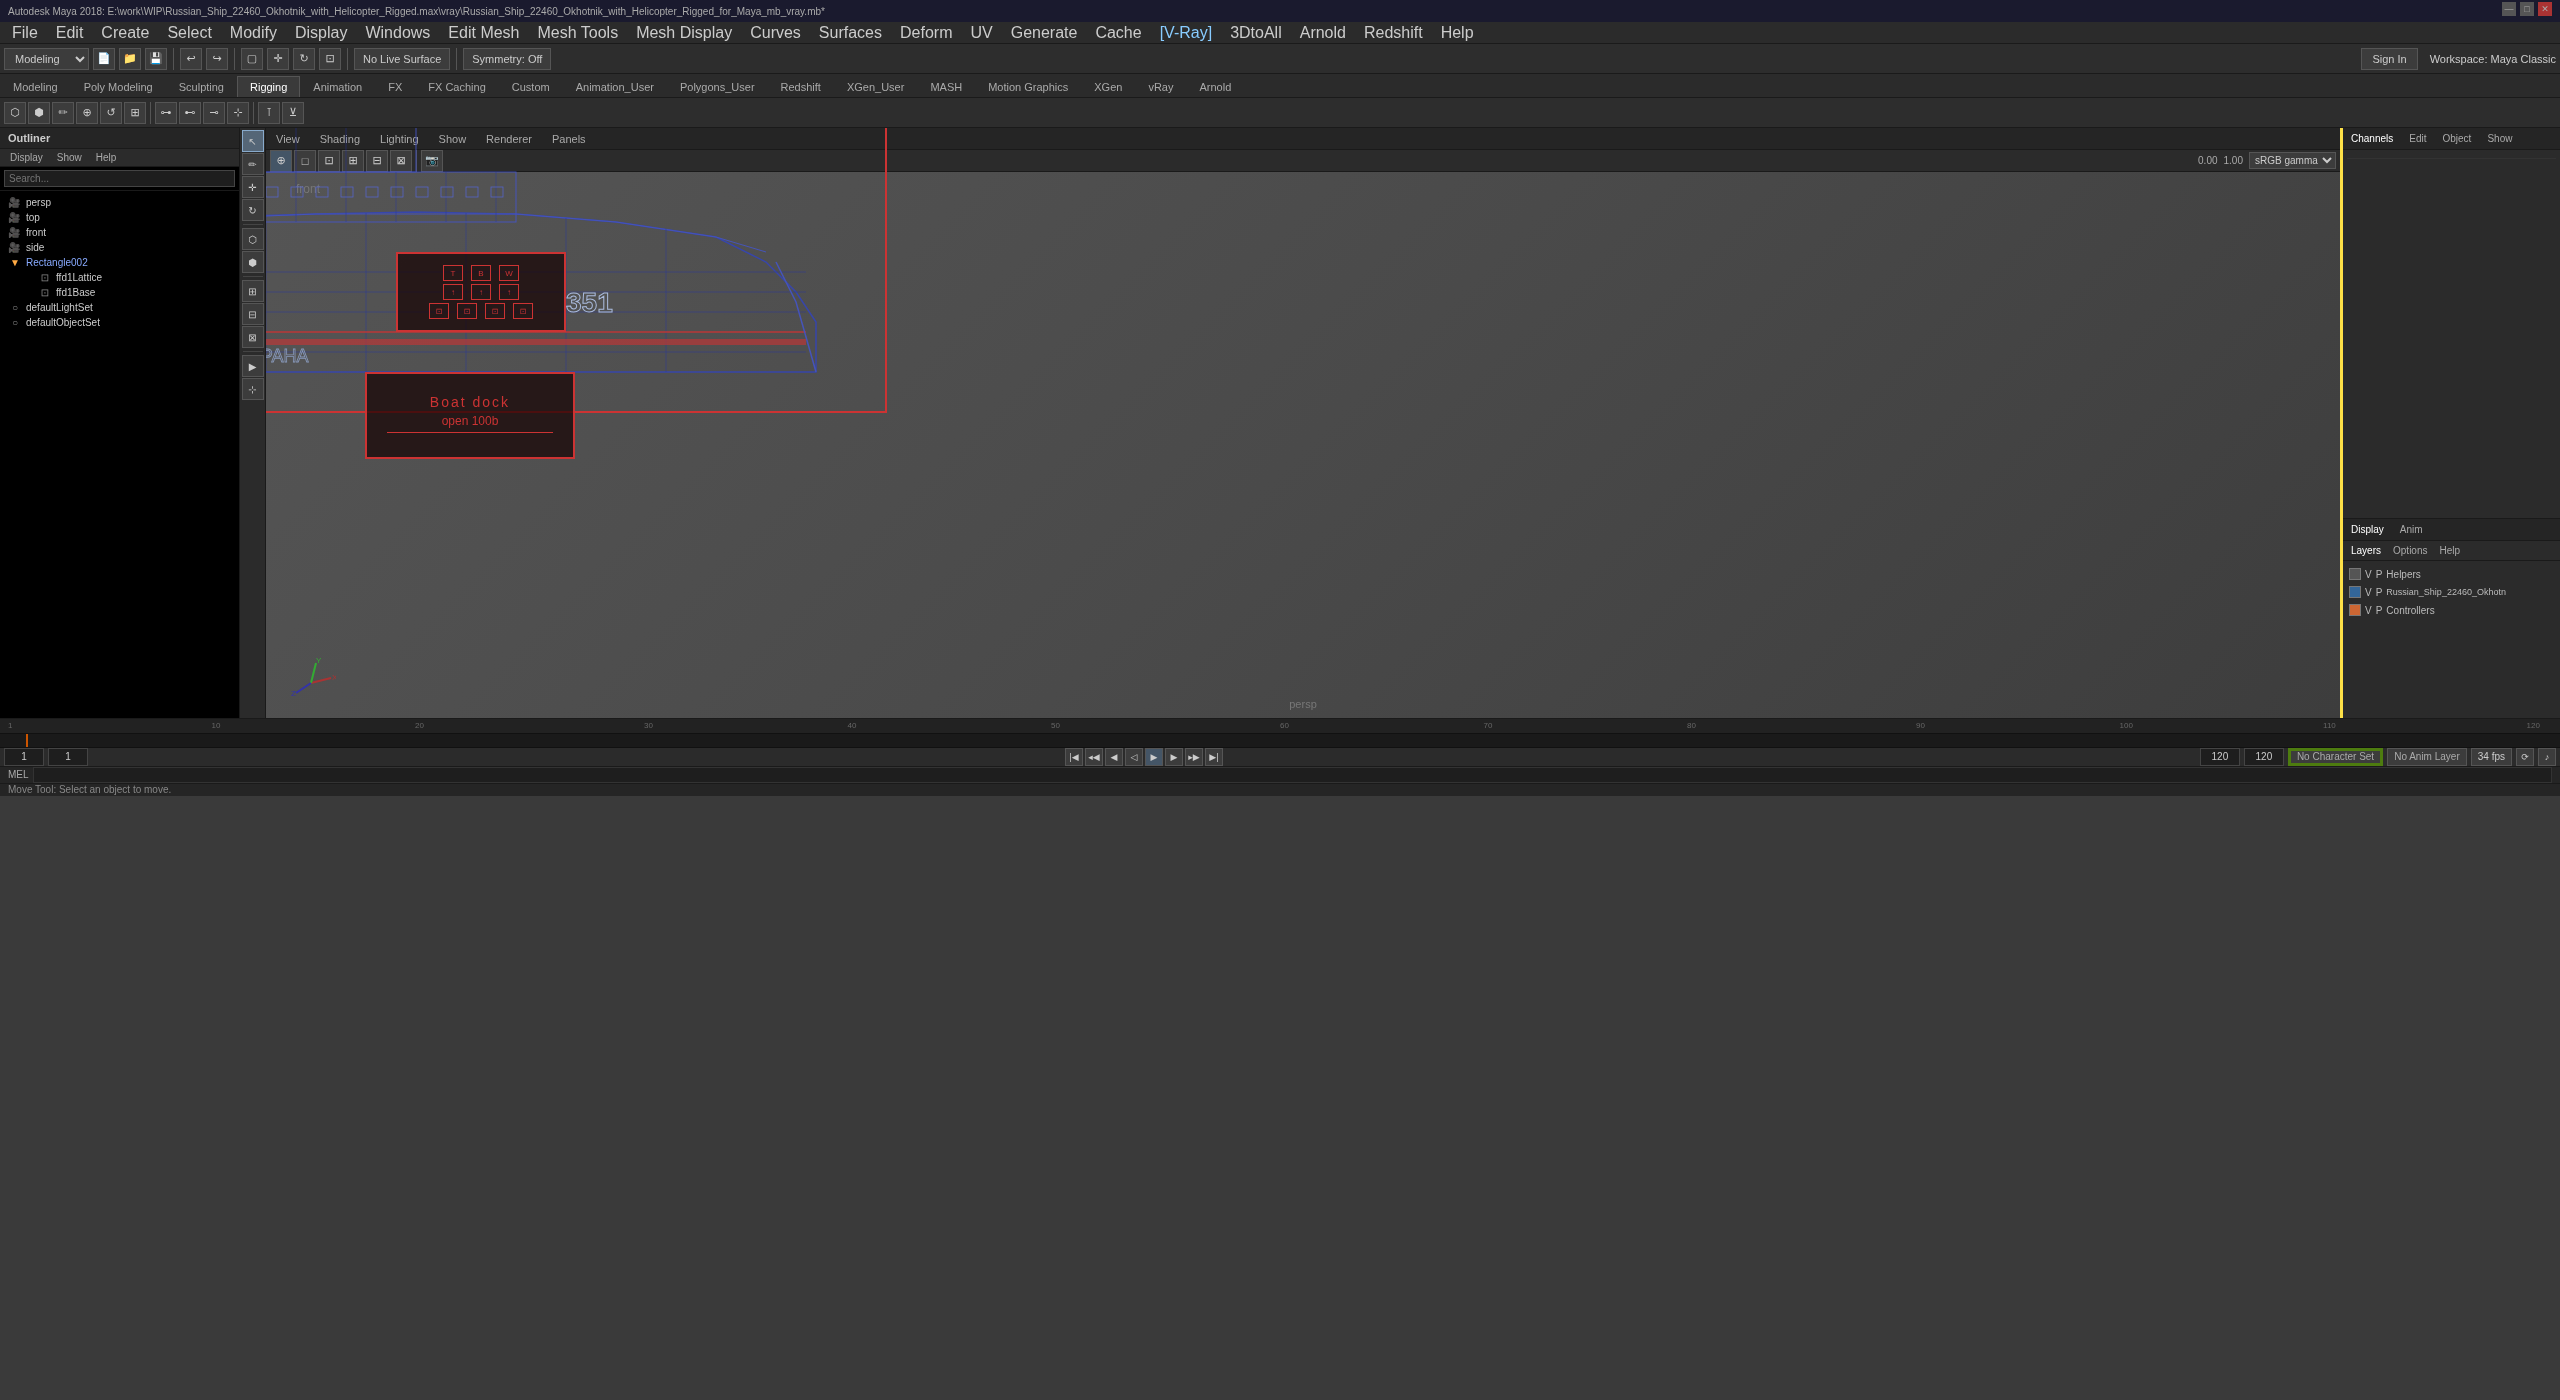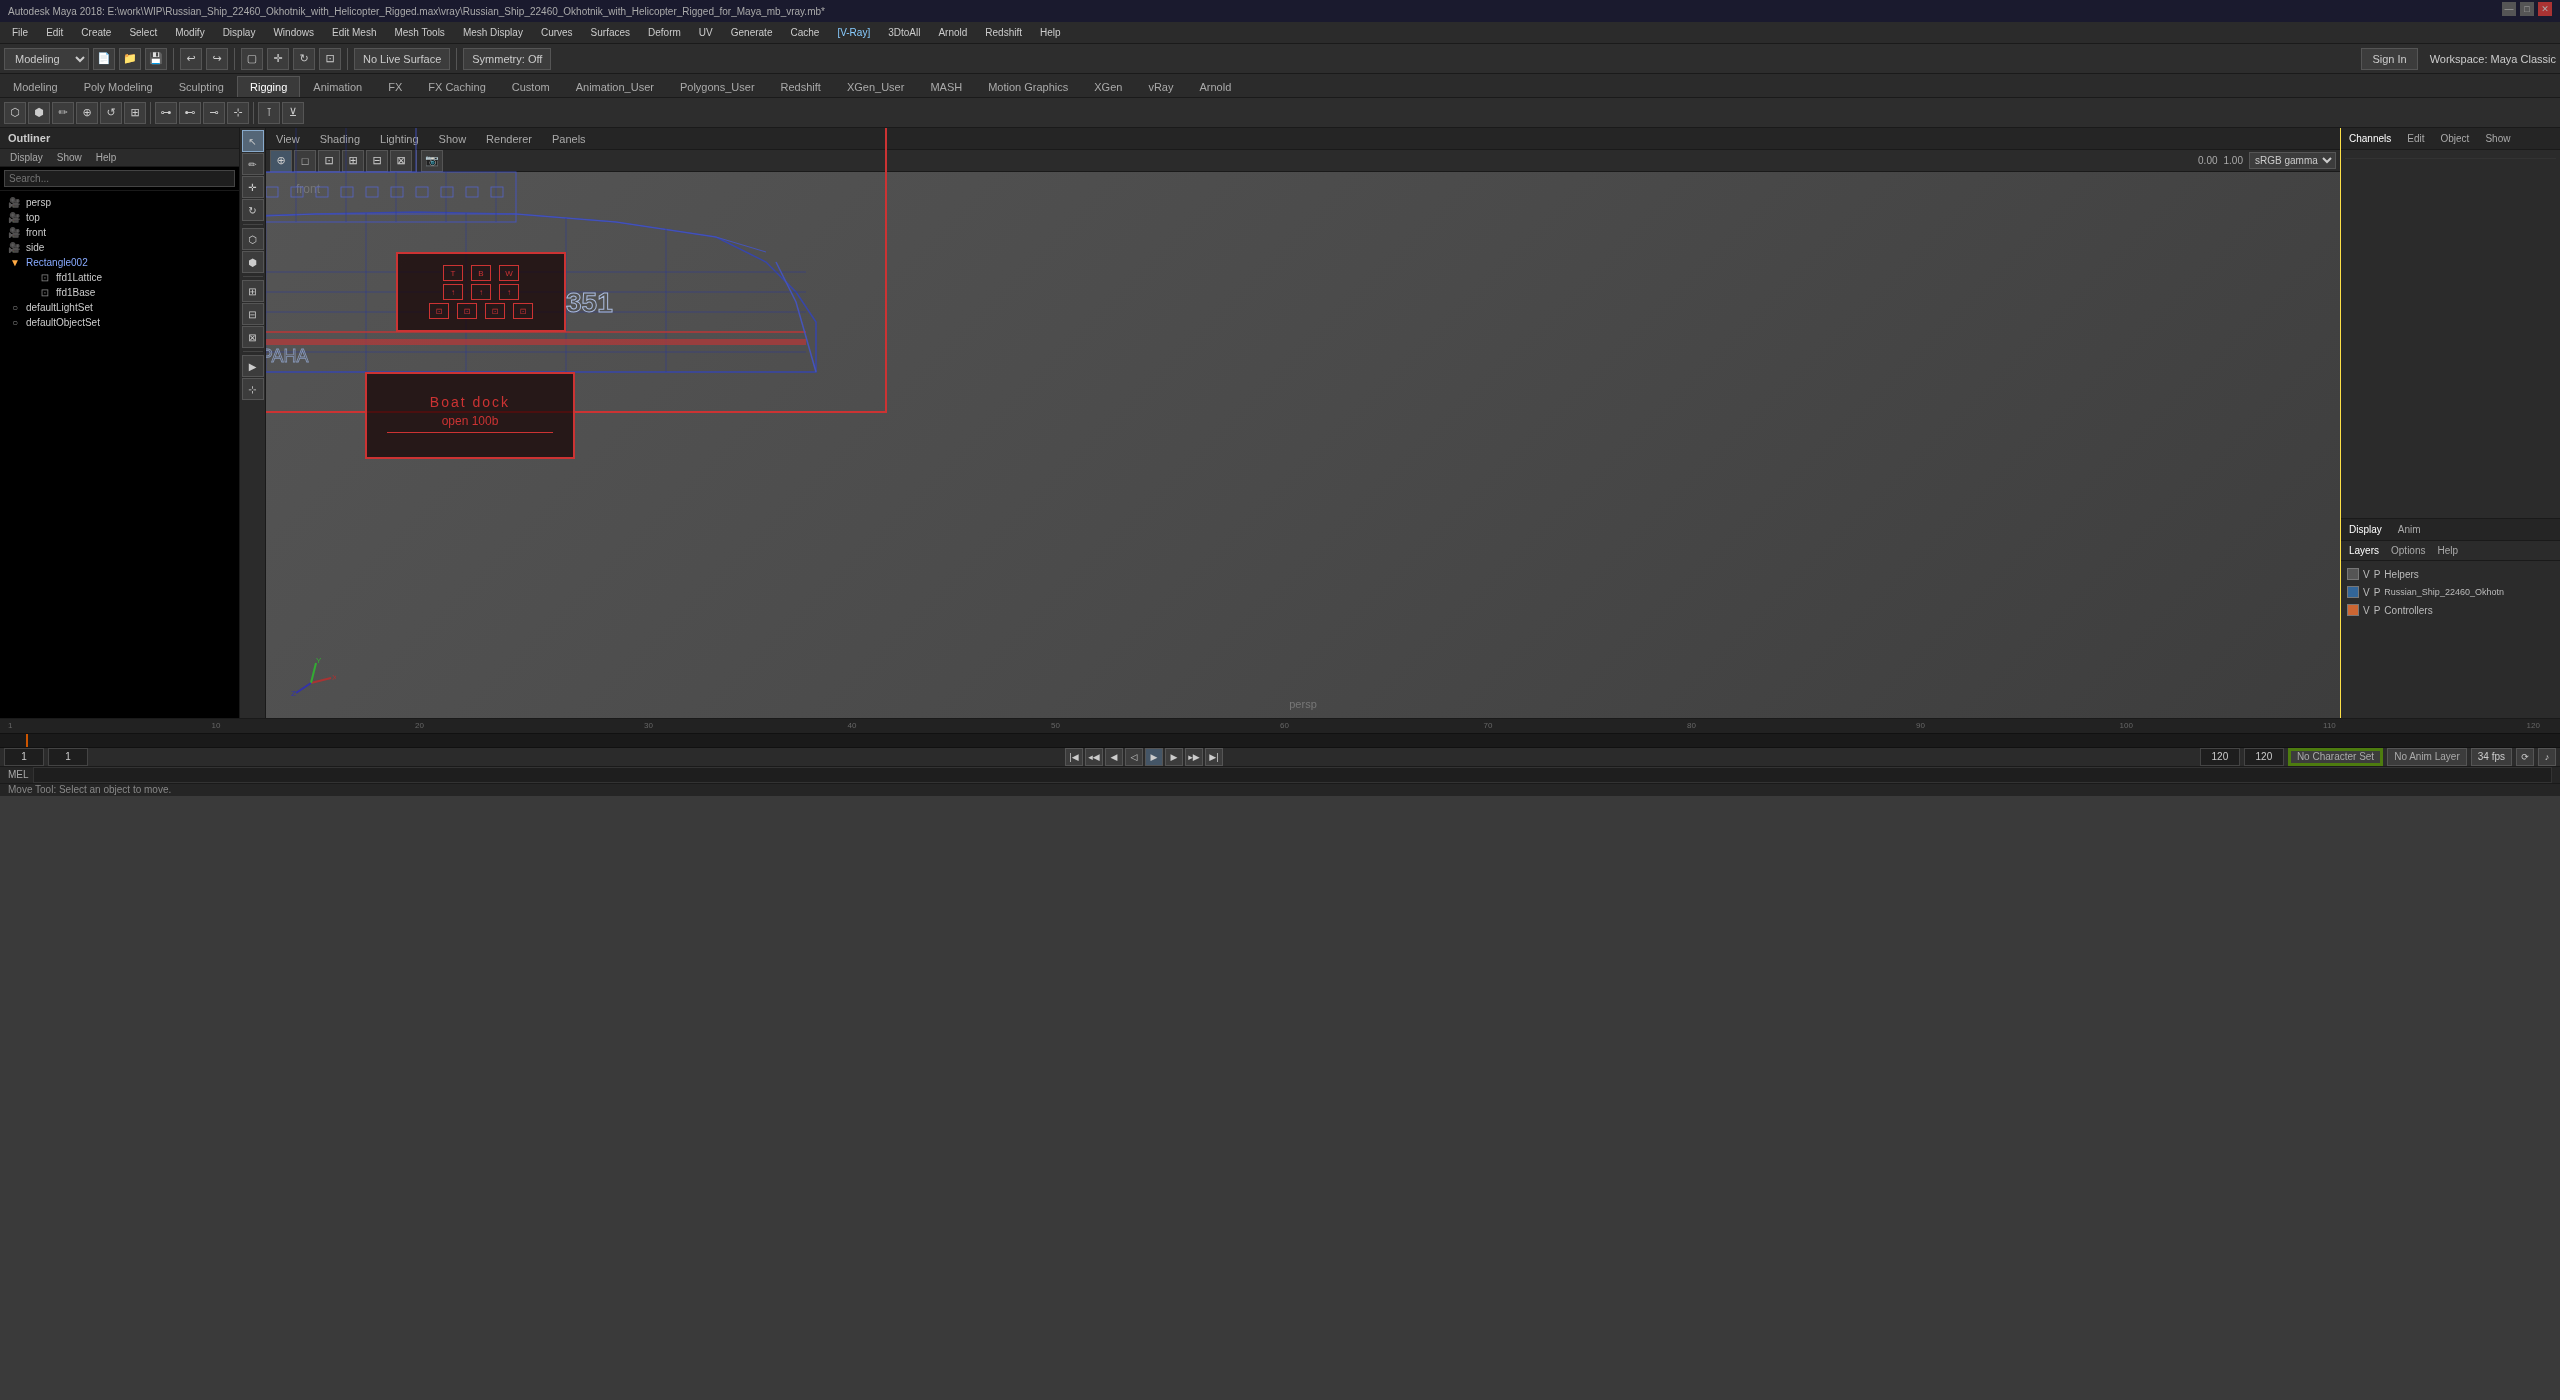--- a/index.html
+++ b/index.html
@@ -45,21 +45,21 @@
       height: 22px;
       background: #2b2b2b;
       display: flex;
       align-items: center;
       padding: 0 4px;
       gap: 2px;
       border-bottom: 1px solid #1a1a1a;
     }
     .menu-item {
       padding: 2px 8px;
-      font-size: 10px;
+      font-size: 16px;
       color: #ccc;
       cursor: pointer;
       white-space: nowrap;
     }
 
     
     #module-bar {
       width: 100%;
       height: 30px;
       background: #2d2d2d;
@@ -306,21 +306,21 @@
       top: 0; left: 0; right: 0; bottom: 0;
       display: flex;
       align-items: center;
       justify-content: center;
     }
 
     
     #right-panel {
       width: 200px;
       background: #2b2b2b;
-      border-left: 1px solid #fde047;
+      border-left: 3px solid #fde047;
       display: flex;
       flex-direction: column;
       flex-shrink: 0;
     }
     #right-panel-header {
       height: 22px;
       background: #252525;
       display: flex;
       align-items: center;
       padding: 0 4px;

